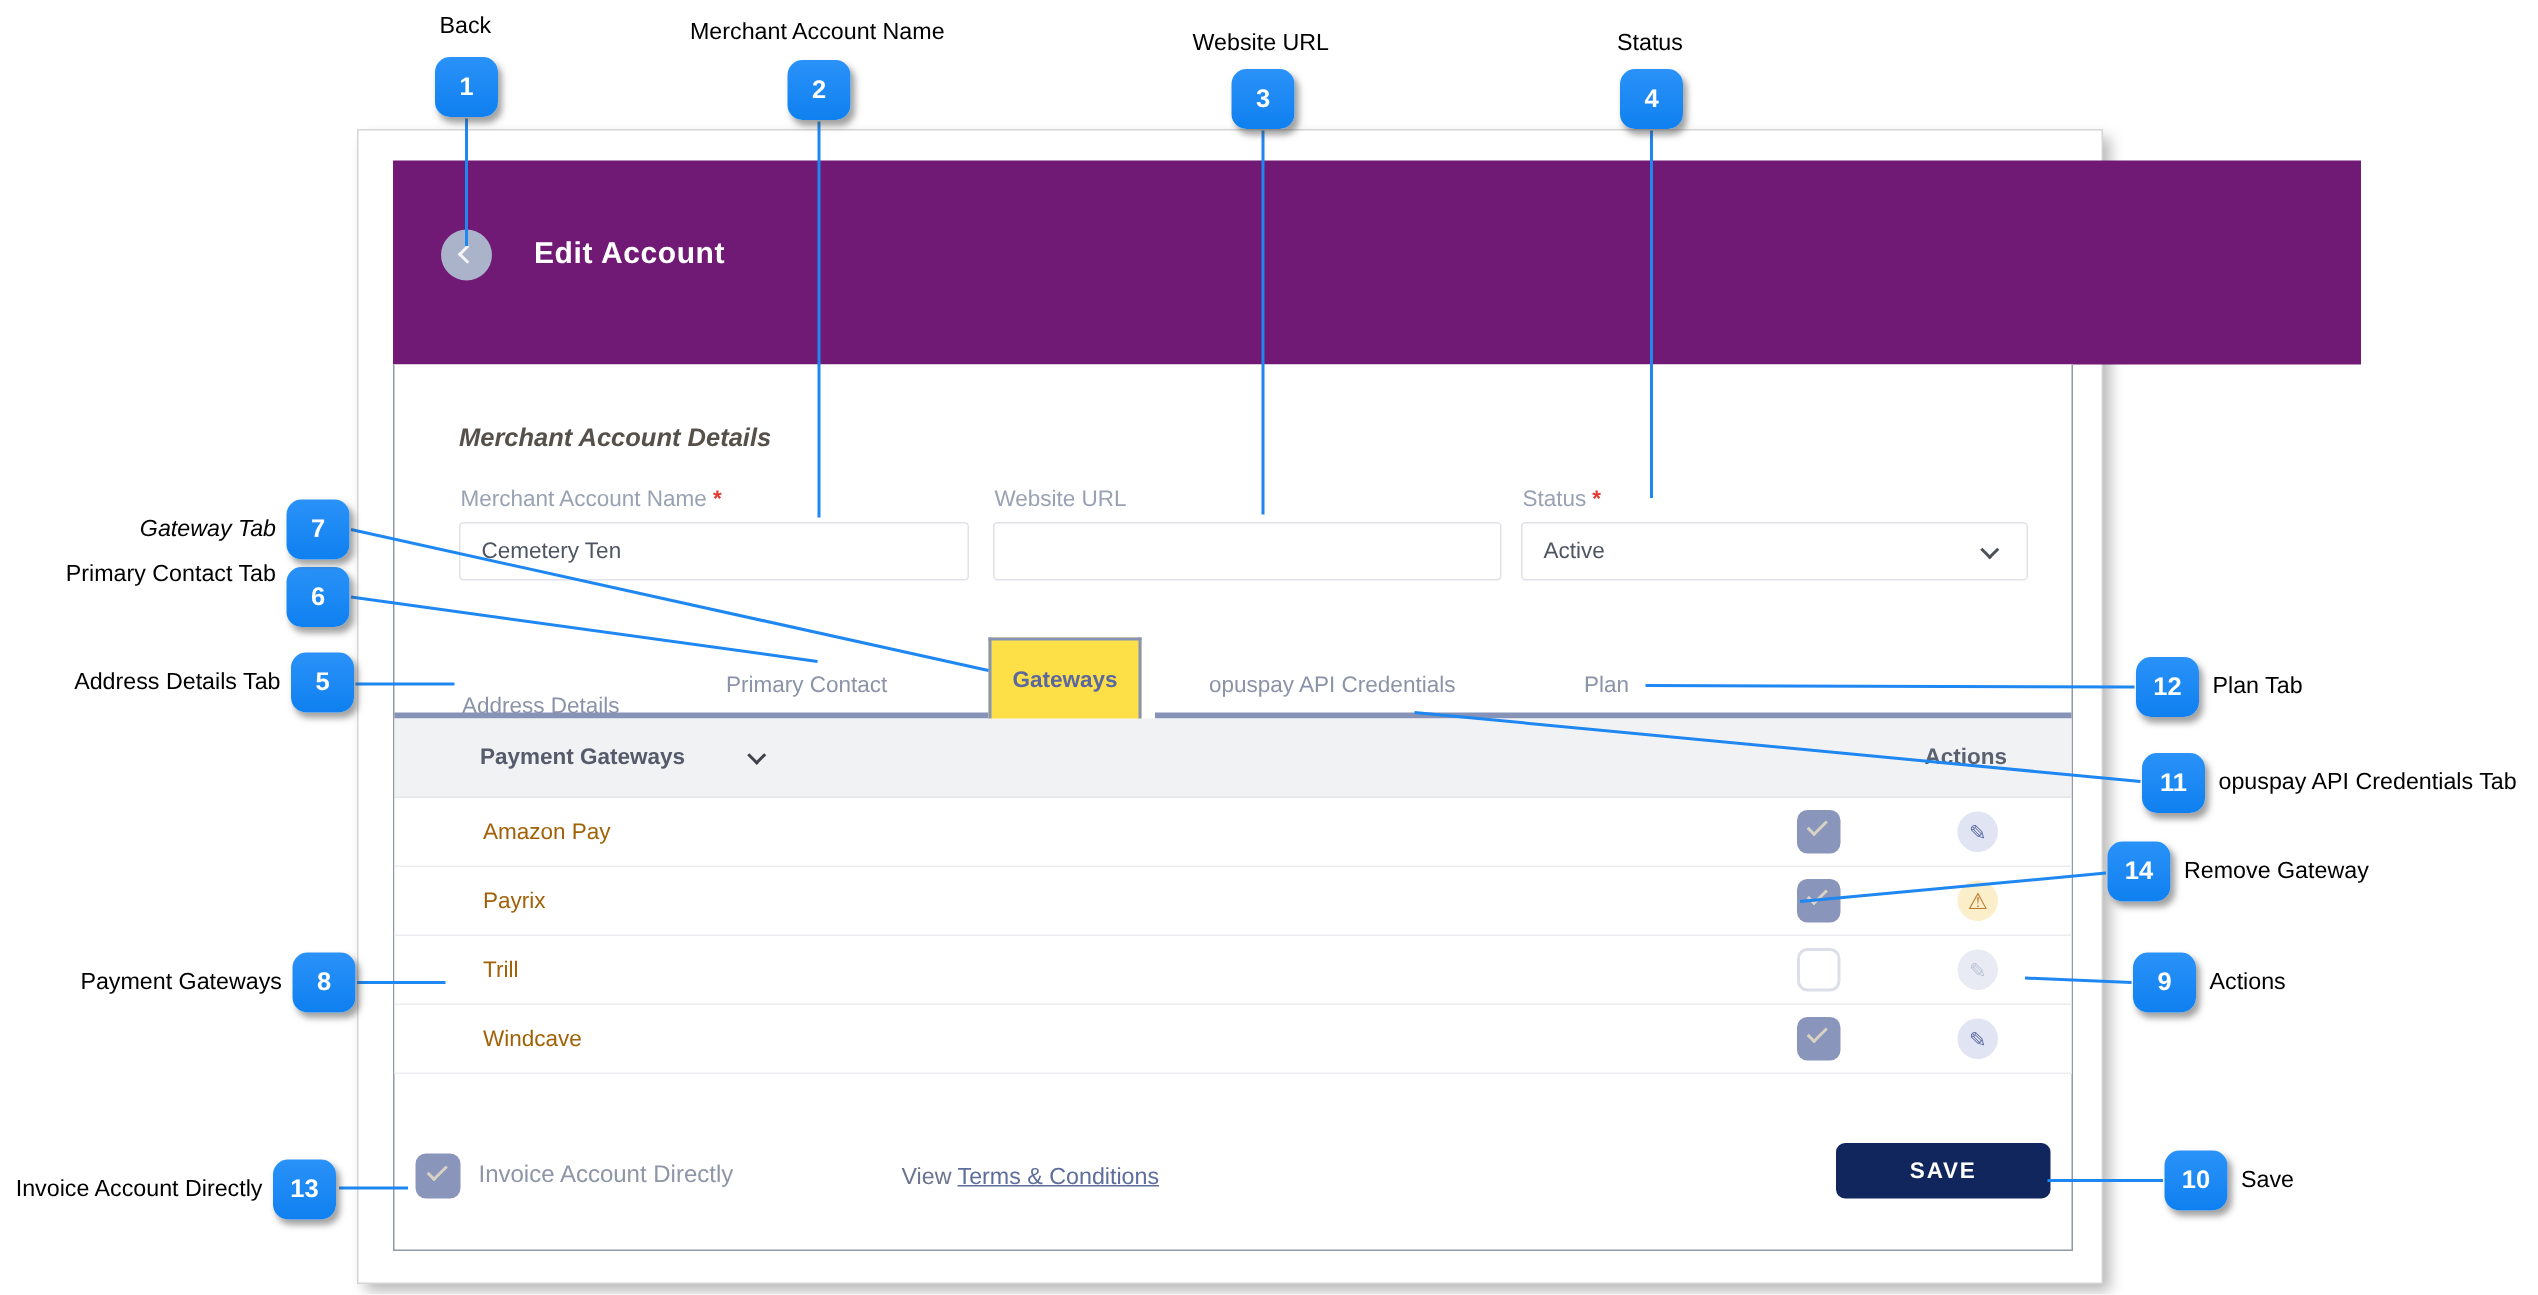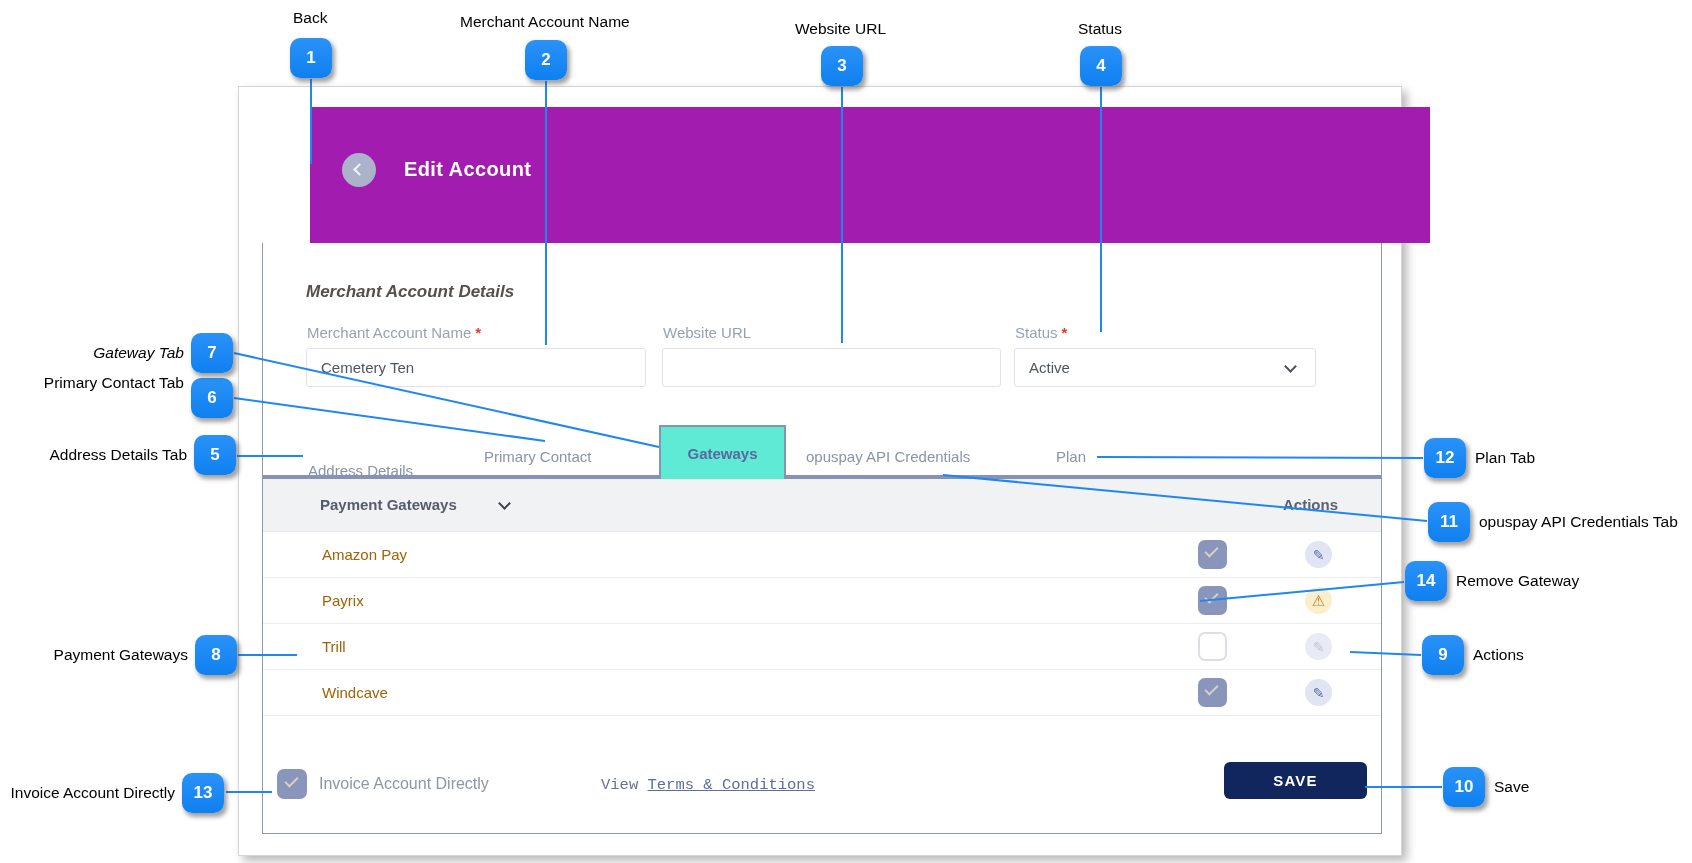--- a/index.html
+++ b/index.html
@@ -6,22 +6,22 @@
   html,body { width:1692px; height:863px; background:#ffffff;
               font-family:"Liberation Sans", sans-serif; overflow:hidden; }
   .stage { position:relative; width:1692px; height:863px; }
 
   
   .card { position:absolute; left:238px; top:86px; width:1164px; height:770px;
           background:#fff; border:1px solid #d5d5d5;
           box-shadow:5px 5px 9px rgba(0,0,0,0.28); }
 
   
-  .hdrbar { position:absolute; left:262px; top:107px; width:1120px; height:136px;
-            background:#a21caf;margin-left:48px; }
+  .hdrbar { position:absolute; left:262px; top:107px; width:1312px; height:136px;
+            background:#701a75; }
   .backbtn { position:absolute; left:294px; top:153px; width:34px; height:34px;
              border-radius:50%; background:#aab3c9; cursor:pointer; }
   .backbtn .chevl { position:absolute; left:13px; top:12px; width:9px; height:9px;
              border-left:2.5px solid #f2f4f8; border-bottom:2.5px solid #f2f4f8;
              transform:rotate(45deg); }
   .apptitle { position:absolute; left:356px; top:158px; font-size:20px; font-weight:bold;
               color:#ffffff; letter-spacing:0.4px; }
 
   
   .panel { position:absolute; left:262px; top:243px; width:1120px; height:591px;
@@ -36,22 +36,22 @@
   .field { position:absolute; top:348px; height:39px; background:#fff;
            border:1px solid #e0e2e8; border-radius:3px; font-size:15px; color:#4e5562;
            display:flex; align-items:center; padding:0 14px; }
   .chevd { display:inline-block; width:9px; height:9px; border-right:2px solid #4c5158;
            border-bottom:2px solid #4c5158; transform:rotate(45deg); }
   .field .chevd { position:absolute; right:20px; top:13px; }
 
   
   .tabtxt { position:absolute; top:448px; font-size:15px; color:#8a93a8; cursor:pointer; }
   .tabbar { position:absolute; top:475px; height:4px; background:#8793b6; }
-  .tabactive { position:absolute; left:659px; top:425px; width:127px; height:54px;
-               background:#5eead4; border:2px solid #8793b6; border-bottom:none;
+  .tabactive { position:absolute; left:659px; top:425px; width:102px; height:54px;
+               background:#fde047; border:2px solid #8793b6; border-bottom:none;
                display:flex; align-items:center; justify-content:center;
                font-size:15px; font-weight:bold; color:#5a67a0; cursor:pointer; z-index:2; }
 
   
   .thead { position:absolute; left:263px; top:479px; width:1118px; height:53px;
            background:#f1f2f4; border-bottom:1px solid #e4e6ea; }
   .theadtitle { position:absolute; left:57px; top:17px; font-size:15px; font-weight:bold;
                 color:#555b6b; }
   .thead .chevd { position:absolute; left:237px; top:20px; border-color:#3f434b; }
   .theadactions { position:absolute; left:1020px; top:17px; font-size:15px; font-weight:bold;
@@ -71,21 +71,21 @@
          cursor:pointer; }
   .act.edit { background:#e0e4f3; color:#5c6ba2; }
   .act.editoff { background:#e9ebf4; color:#bdc4d8; }
   .act.warn { background:#fbeecb; color:#bd7a2d; font-size:15px; }
 
   
   .fcb { position:absolute; left:277px; top:769px; width:30px; height:30px; border-radius:7px;
          background:#8995ba; cursor:pointer; }
   .fcb .tick { left:8px; top:8px; }
   .flab { position:absolute; left:319px; top:775px; font-size:16px; color:#8d95a7; }
-  .terms { position:absolute; left:601px; top:776px; font-size:15.5px; color:#6a7390;font-family:Liberation Mono, monospace; }
+  .terms { position:absolute; left:601px; top:776px; font-size:15.5px; color:#6a7390; }
   .terms a { color:#5d6d9c; text-decoration:underline; cursor:pointer; }
   .savebtn { position:absolute; left:1224px; top:762px; width:143px; height:37px;
              background:#12265e; border:none; border-radius:6px; color:#fff;
              font-size:15px; font-weight:bold; letter-spacing:1.2px; cursor:pointer;
              font-family:"Liberation Sans", sans-serif; }
 
   
   .badge { position:absolute; width:42px; height:40px; border-radius:10px;
            background:linear-gradient(#2a92f8, #0f80f0);
            box-shadow:2.5px 3.5px 4px rgba(70,70,70,0.5);
@@ -122,21 +122,21 @@
   <div class="flabel" style="left:1015px; top:324px;">
     <span>Status</span><span class="req">*</span>
   </div>
 
   <div class="field" style="left:306px; width:340px;">
     <span>Cemetery Ten</span>
   </div>
   <div class="field" style="left:662px; width:339px;">
     <span></span>
   </div>
-  <div class="field" style="left:1014px; width:302px;">
+  <div class="field" style="left:1014px; width:338px;">
     <span>Active</span>
     <span class="chevd"></span>
   </div>
 
   <div class="tabtxt" style="left:308px;margin-top:14px;">Address Details</div>
   <div class="tabtxt" style="left:484px;">Primary Contact</div>
   <div class="tabactive">Gateways</div>
   <div class="tabtxt" style="left:806px;">opuspay API Credentials</div>
   <div class="tabtxt" style="left:1056px;">Plan</div>
   <div class="tabbar" style="left:263px; width:396px;"></div>

